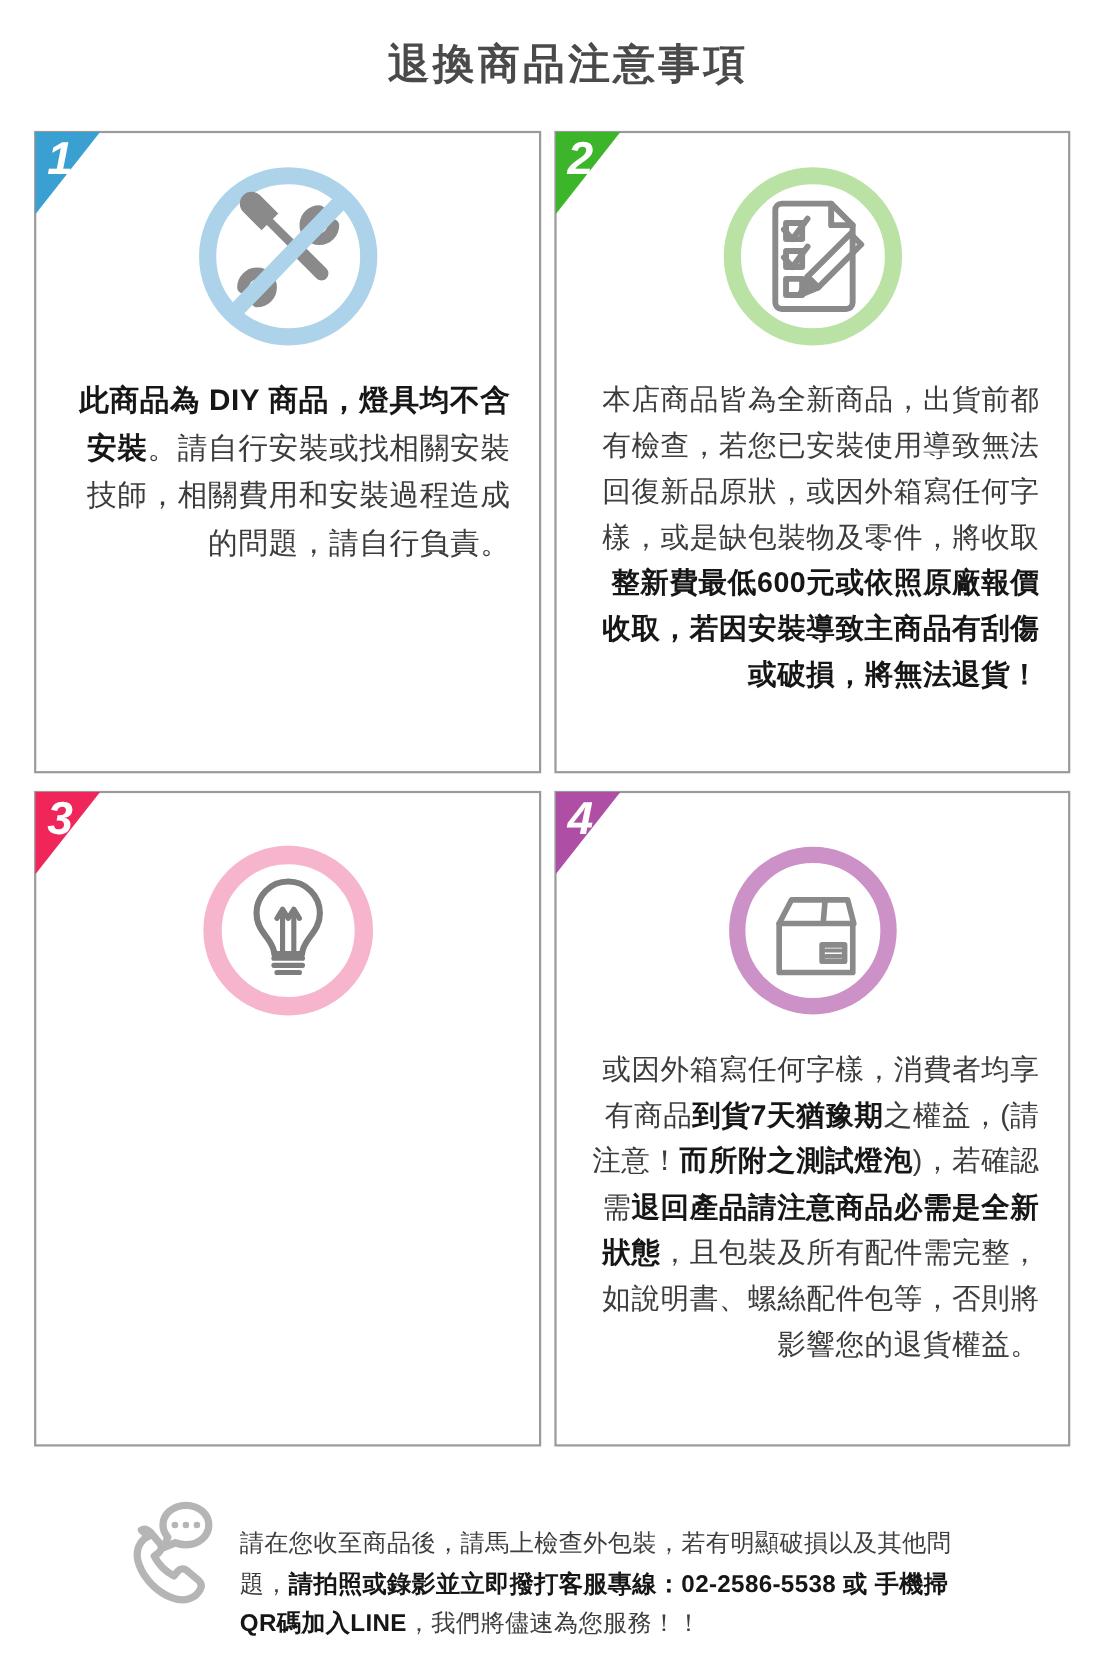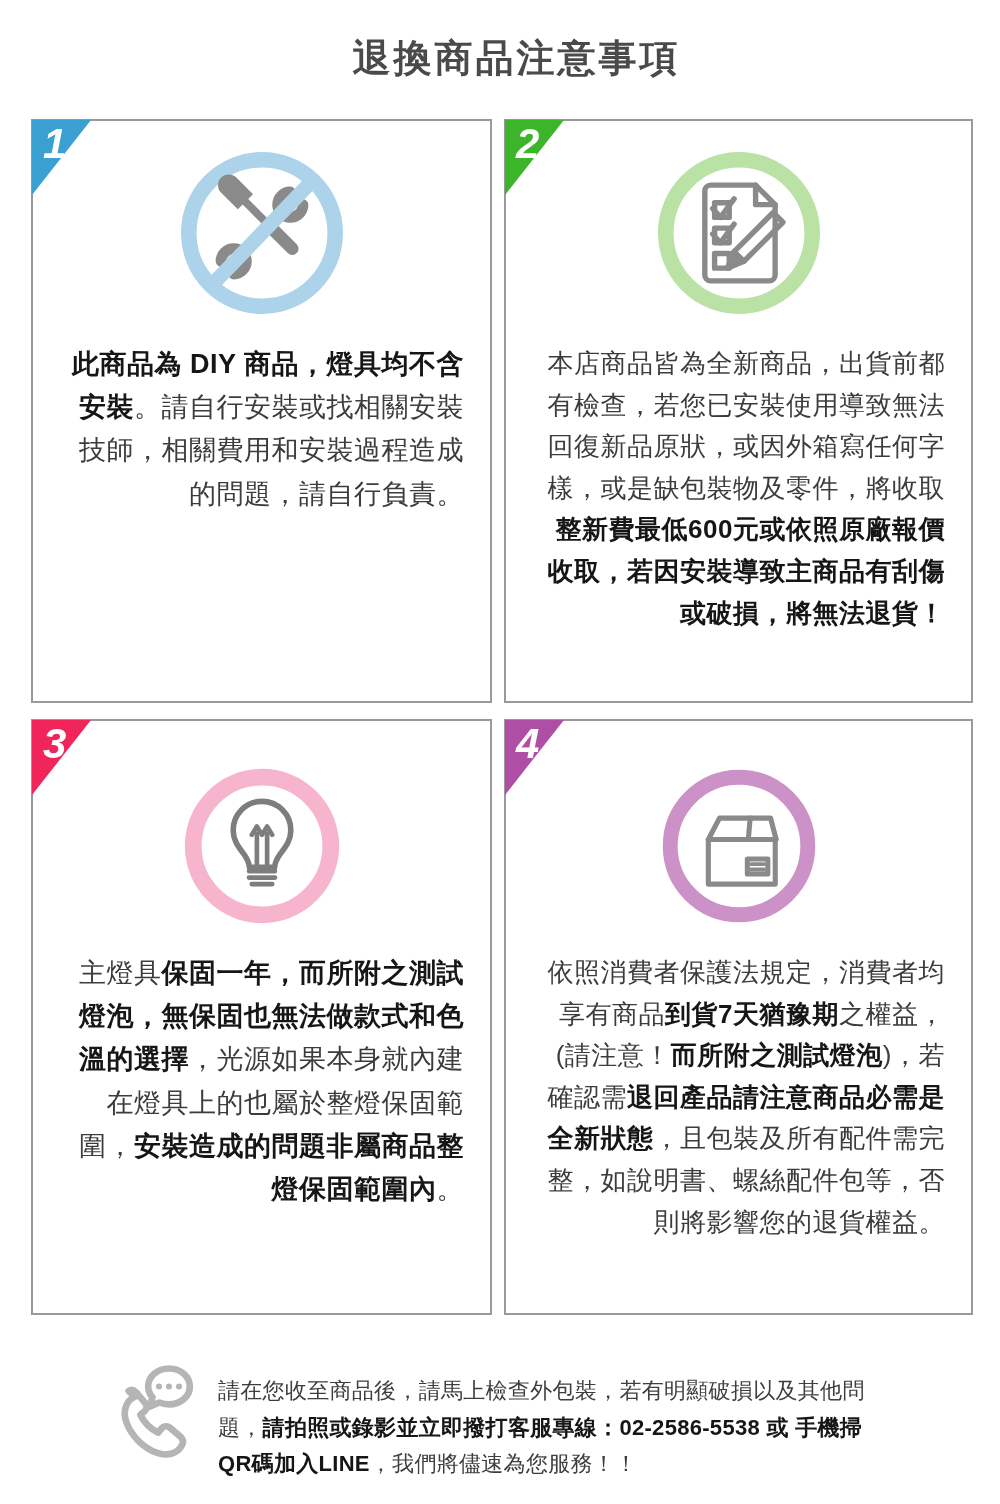--- a/index.html
+++ b/index.html
@@ -44,21 +44,21 @@
     letter-spacing:0.5px; text-align:right;
   }
   .card--dense .card-text { font-size:26px; }
   .card-text b, .footer-text b { font-weight:700; color:#161616; }
   .page-footer {
     display:flex; align-items:flex-start;
     margin:40px 0 0 104px; width:800px;
   }
   .footer-icon svg { width:100px; height:112px; }
   .footer-text {
-    margin-left:14px; margin-top:18px; width:676px;
+    margin-left:14px; margin-top:30px; width:676px;
     font-size:22px; line-height:1.66; color:#3e3e3e; letter-spacing:0.3px;
   }
 </style>
 </head>
 <body>
 
 <h1 class="page-title">退換商品注意事項</h1>
 
 <main class="cards-grid">
 
@@ -111,39 +111,38 @@
       <svg viewBox="0 0 170 170">
         <circle cx="85" cy="85" r="74" fill="none" style="stroke:var(--ring)" stroke-width="18"></circle>
         <g fill="none" stroke="#7d7d7d" stroke-width="6" stroke-linejoin="round" stroke-linecap="round">
           <path d="M85 37 a31 31 0 0 1 31 31 c0 11 -5.5 17.5 -11 25 c-4 5.5 -6 10 -6.5 15 h-27 c-0.5 -5 -2.5 -9.5 -6.5 -15 c-5.5 -7.5 -11 -14 -11 -25 a31 31 0 0 1 31 -31 z"></path>
           <path d="M74 73 l5.5 -9 5.5 9 5.5 -9 5.5 9" stroke-width="5"></path>
           <path d="M79.5 72 v36 M90.5 72 v36" stroke-width="5"></path>
           <path d="M71 112 h28 M71 119 h28 M74 126 h22" stroke-width="5"></path>
         </g>
       </svg>
     </div>
-    <p class="card-text"><span>主燈具</span><b>保固一年，而所附之測試燈泡，無保固也無法做款式和色溫的選擇</b><span>，光源如果本身就內建在燈具上的也屬於整燈保固範圍，</span><b>安裝造成的問題非屬商品整燈保固範圍內</b><span>。</span></p>
   </section>
 
   <section class="card card--dense row2" style="--accent: #AF4EA5; --ring: #CC92C7;">
     <div class="corner"></div>
     <span class="corner-number">4</span>
     <div class="icon-wrap">
       <svg viewBox="0 0 170 170">
         <circle cx="85" cy="85" r="74" fill="none" style="stroke:var(--ring)" stroke-width="16"></circle>
         <g fill="none" stroke="#8a8a8a" stroke-width="5.5" stroke-linejoin="round" stroke-linecap="round">
           <path d="M52 78 L64 55 L119 55 L125 78"></path>
           <path d="M97 55 L95 78"></path>
           <rect x="52" y="78" width="72" height="48" fill="#fff"></rect>
           <rect x="94" y="99" width="22" height="16"></rect>
           <path d="M98 104.5 h14 M98 110 h14" stroke-width="4"></path>
         </g>
       </svg>
     </div>
-    <p class="card-text"><span>依照消費者保護法規定，消費者均享有商品</span><b>到貨7天猶豫期</b><span>之權益，(請注意！</span><b>而所附之測試燈泡</b><span>)，若確認需</span><b>退回產品請注意商品必需是全新狀態</b><span>，且包裝及所有配件需完整，如說明書、螺絲配件包等，否則將影響您的退貨權益。</span></p>
+    <p class="card-text"><span>或因外箱寫任何字樣，消費者均享有商品</span><b>到貨7天猶豫期</b><span>之權益，(請注意！</span><b>而所附之測試燈泡</b><span>)，若確認需</span><b>退回產品請注意商品必需是全新狀態</b><span>，且包裝及所有配件需完整，如說明書、螺絲配件包等，否則將影響您的退貨權益。</span></p>
   </section>
 
 </main>
 
 <footer class="page-footer">
   <div class="footer-icon">
     <svg viewBox="0 0 120 130">
       <g fill="none" stroke="#b5b5b5" stroke-width="8" stroke-linejoin="round" stroke-linecap="round">
         <path d="M37 48 c-11 5 -15 18 -10 31 c6 16 20 30 36 36 c13 5 26 1 31 -10 c1.5 -3 0.5 -6.5 -2 -9 l-13 -11 c-3 -2.5 -7.5 -2 -10 1 l-4 5 c-9 -4.5 -17 -12.5 -21.5 -21.5 l5 -4 c3 -2.5 3.5 -7 1 -10 l-11 -13 c-2.5 -2.5 -6 -3.5 -9 -1.5 z"></path>
         <path d="M78 14 c-14 0 -25 9.5 -25 21.5 c0 5 2 9.5 5.3 13.2 l-4.3 11.3 l12.5 -5.2 c3.5 1.4 7.4 2.2 11.5 2.2 c14 0 25 -9.5 25 -21.5 s-11 -21.5 -25 -21.5 z" fill="#fff"></path>

